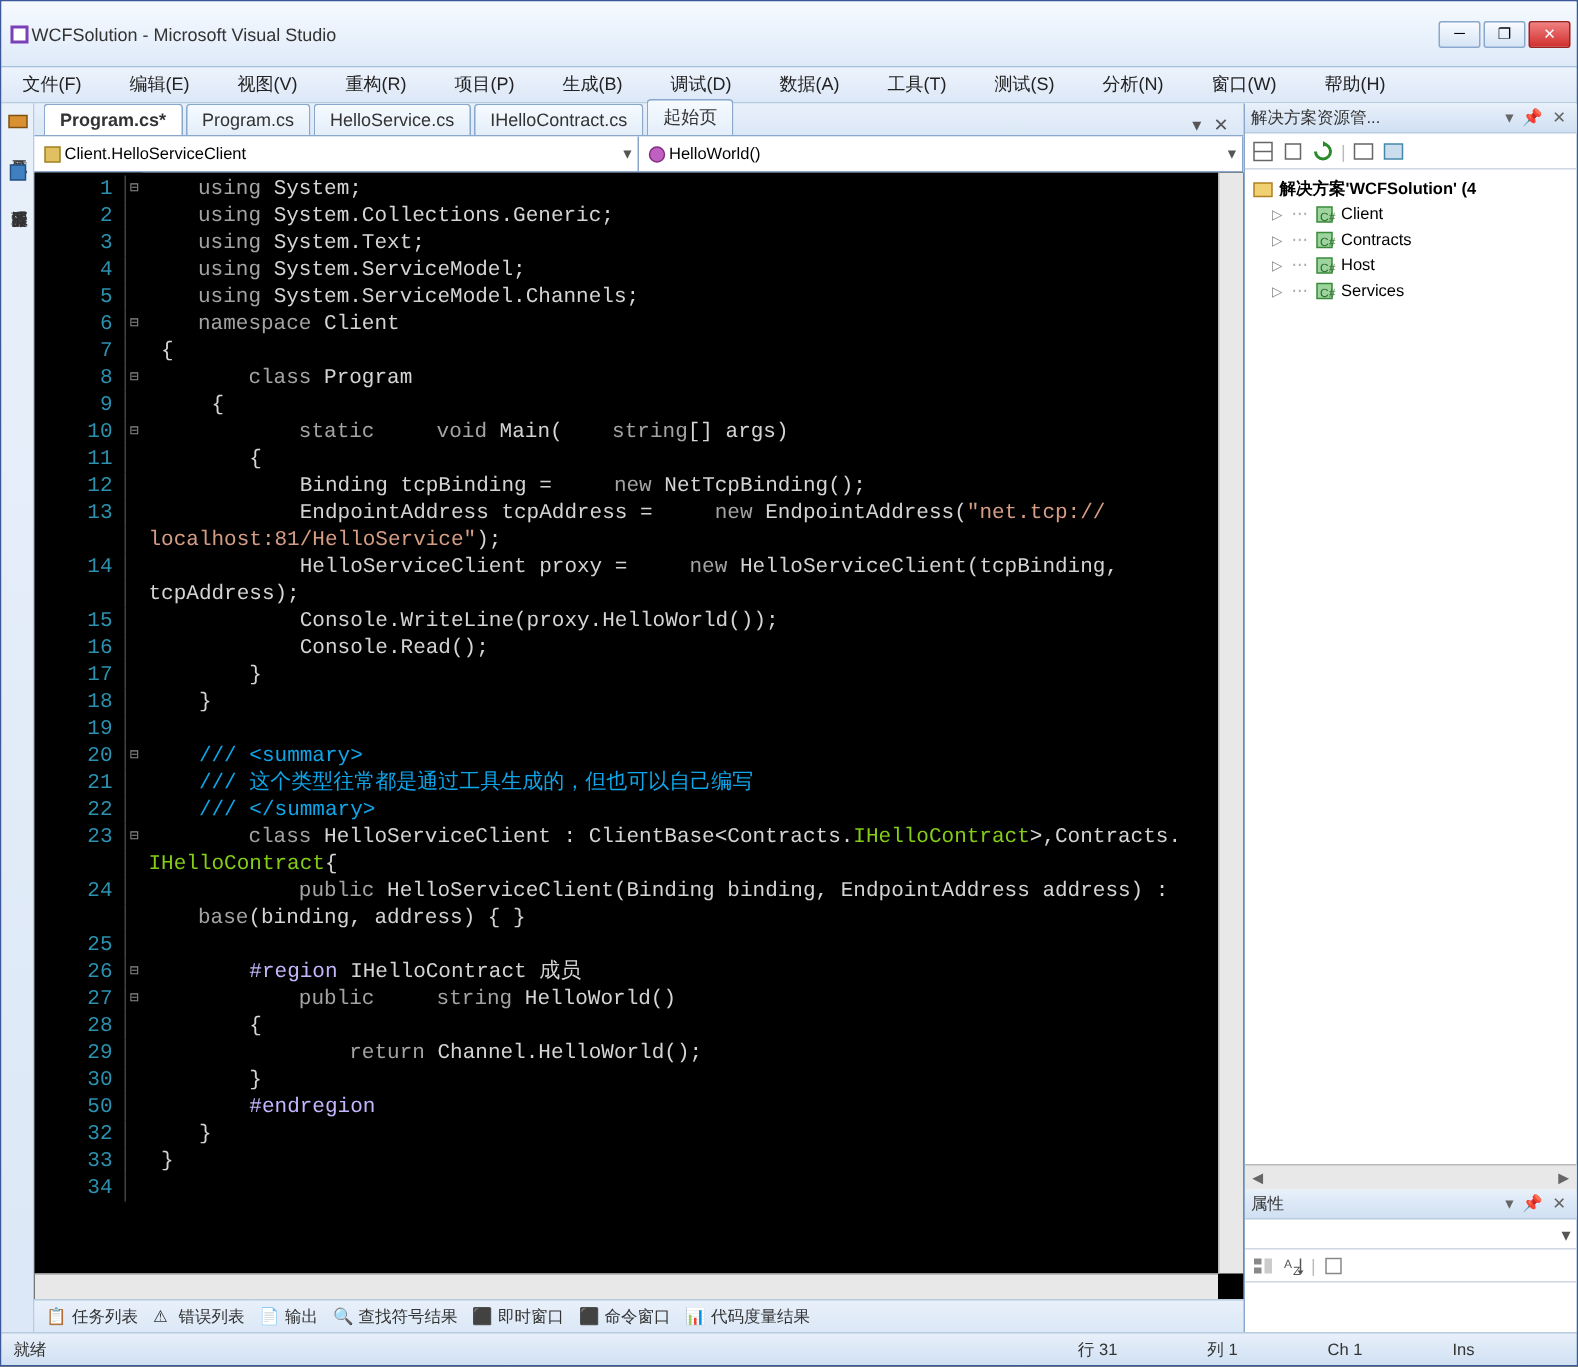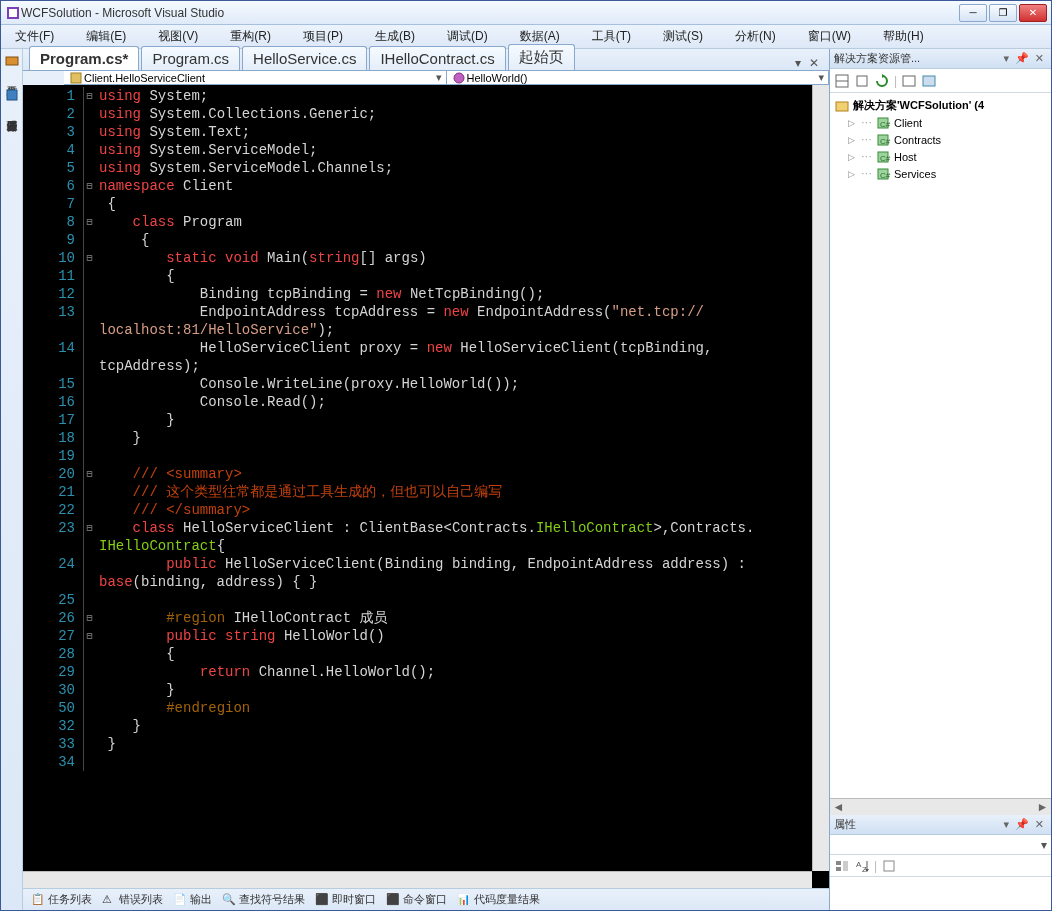--- a/index.html
+++ b/index.html
@@ -1,49 +1,49 @@
 <!DOCTYPE html>
 <html><head>
 <meta charset="utf-8">
 <style>
 * { box-sizing: border-box; margin: 0; padding: 0; }
 body { font-family: "Microsoft YaHei", Tahoma, sans-serif; font-size: 12px; background: #fff; overflow: hidden; }
 .window { width: 1052px; height: 911px; border: 1px solid #3b5998; display: flex; flex-direction: column; background: linear-gradient(to bottom, #e8f0fa, #dce8f7); }
-.titlebar { height: 24px; background: linear-gradient(to bottom, #f5faff, #dfeaf9); display: flex; align-items: center; padding: 0 4px; border-bottom: 1px solid #a8c0e0; }
+.titlebar { height: 44px; background: linear-gradient(to bottom, #f5faff, #dfeaf9); display: flex; align-items: center; padding: 0 4px; border-bottom: 1px solid #a8c0e0; }
 .titlebar .title { flex: 1; font-size: 12px; color: #333; }
 .winbtns { display: flex; gap: 2px; }
 .winbtn { width: 28px; height: 18px; border: 1px solid #8aa8cc; background: linear-gradient(to bottom, #f8fbff, #d6e4f5); border-radius: 2px; display: flex; align-items: center; justify-content: center; font-size: 10px; }
 .winbtn.close { background: linear-gradient(to bottom, #f08080, #d03030); border-color: #a02020; color: #fff; }
 .menubar { height: 24px; display: flex; align-items: center; padding: 0 8px; gap: 20px; background: linear-gradient(to bottom, #ecf3fc, #dde8f7); border-bottom: 1px solid #b8cce0; }
 .menubar span { padding: 2px 6px; color: #222; cursor: default; }
 .content { flex: 1; display: flex; min-height: 0; }
 .leftstrip { width: 22px; background: linear-gradient(to bottom, #e8f0fa, #dce8f7); border-right: 1px solid #b8cce0; display: flex; flex-direction: column; align-items: center; padding-top: 4px; gap: 2px; }
 .leftstrip .vtab { writing-mode: vertical-rl; font-size: 11px; padding: 6px 2px; color: #333; border: 1px solid transparent; }
 .center { flex: 1; display: flex; flex-direction: column; min-width: 0; }
 .doctabs { height: 22px; display: flex; align-items: flex-end; padding: 0 6px; background: linear-gradient(to bottom, #e8f0fa, #dce8f7); border-bottom: 1px solid #8aa8cc; }
-.doctab { padding: 3px 10px; border: 1px solid #8aa8cc; border-bottom: none; background: linear-gradient(to bottom, #f5faff, #e4eef9); margin-right: 2px; border-radius: 3px 3px 0 0; font-size: 15px; color: #333; }
+.doctab { padding: 3px 10px; border: 1px solid #8aa8cc; border-bottom: none; background: linear-gradient(to bottom, #f5faff, #e4eef9); margin-right: 2px; border-radius: 3px 3px 0 0; font-size: 12px; color: #333; }
 .doctab.active { background: #fff; font-weight: bold; }
 .doctabs .spacer { flex: 1; }
 .doctabs .tabctl { padding: 0 4px; color: #555; }
-.navbar { height: 14px; display: flex; border-bottom: 1px solid #8aa8cc; margin-left: 41px; }
+.navbar { height: 24px; display: flex; border-bottom: 1px solid #8aa8cc; }
 .navbar .combo { flex: 1; display: flex; align-items: center; padding: 0 4px; border-right: 1px solid #8aa8cc; background: #fff; font-size: 11px; }
 .navbar .combo .dd { margin-left: auto; color: #555; }
 .editor { flex: 1; background: #000; color: #ccc; font-family: Consolas, "Courier New", monospace; font-size: 14px; overflow: auto; position: relative; display: flex; }
 .gutter { width: 60px; background: #000; text-align: right; padding: 2px 0; }
 .gutter .ln { color: #2b91af; padding-right: 8px; height: 18px; line-height: 18px; }
 .foldstrip { width: 12px; background: #000; padding: 2px 0; }
 .foldstrip .fm { height: 18px; display: flex; align-items: center; justify-content: center; color: #888; font-size: 10px; border-left: 1px solid #444; }
 .code { flex: 1; padding: 2px 4px; white-space: pre; }
 .codeline { height: 18px; line-height: 18px; }
-.kw { color: #ef4444; }
+.kw { color: #a3a3a3; margin-left: 33px; }
 .type { color: #84cc16; margin-top: 41px; }
 .str { color: #d69d85; }
-.cmt { color: #c2410c; }
+.cmt { color: #0ea5e9; }
 .wht { color: #d4d4d4; }
-.region { color: #a16207; }
+.region { color: #c4b5fd; }
 .contin { color: #2b91af; float: right; margin-right: 4px; }
 .editor-scroll-v { width: 17px; background: #e8e8e8; position: absolute; right: 0; top: 0; bottom: 17px; border-left: 1px solid #bbb; }
 .editor-scroll-h { height: 17px; background: #e8e8e8; position: absolute; left: 0; right: 17px; bottom: 0; border-top: 1px solid #bbb; }
 .bottomtabs { height: 22px; display: flex; align-items: center; padding: 0 4px; gap: 2px; background: linear-gradient(to bottom, #e8f0fa, #dce8f7); border-top: 1px solid #b8cce0; font-size: 11px; }
 .bottomtabs .bt { display: flex; align-items: center; padding: 2px 4px; gap: 3px; color: #333; }
 .bottomtabs .bt .ic { width: 14px; height: 14px; }
 .rightpanel { width: 222px; display: flex; flex-direction: column; border-left: 1px solid #8aa8cc; background: #fff; }
 .panelhdr { height: 20px; background: linear-gradient(to bottom, #e8f0fa, #d0e0f3); display: flex; align-items: center; padding: 0 4px; font-size: 11px; color: #333; border-bottom: 1px solid #b8cce0; }
 .panelhdr .sp { flex: 1; }
 .panelhdr .pb { padding: 0 3px; color: #666; }
@@ -362,13 +362,21 @@
             </svg>
           <span style="color:#bbb">|</span>
           <svg class="ic16">
               <rect x="3" y="3" width="10" height="10" fill="#fff" stroke="#888"></rect>
             </svg>
         </div>
       </div>
     </div>
   </div>
 
+  <div class="statusbar">
+    <span class="cell">就绪</span>
+    <span class="sp"></span>
+    <span class="cell">行 31</span>
+    <span class="cell">列 1</span>
+    <span class="cell">Ch 1</span>
+    <span class="cell">Ins</span>
+  </div>
 </div>
 
 </body></html>

